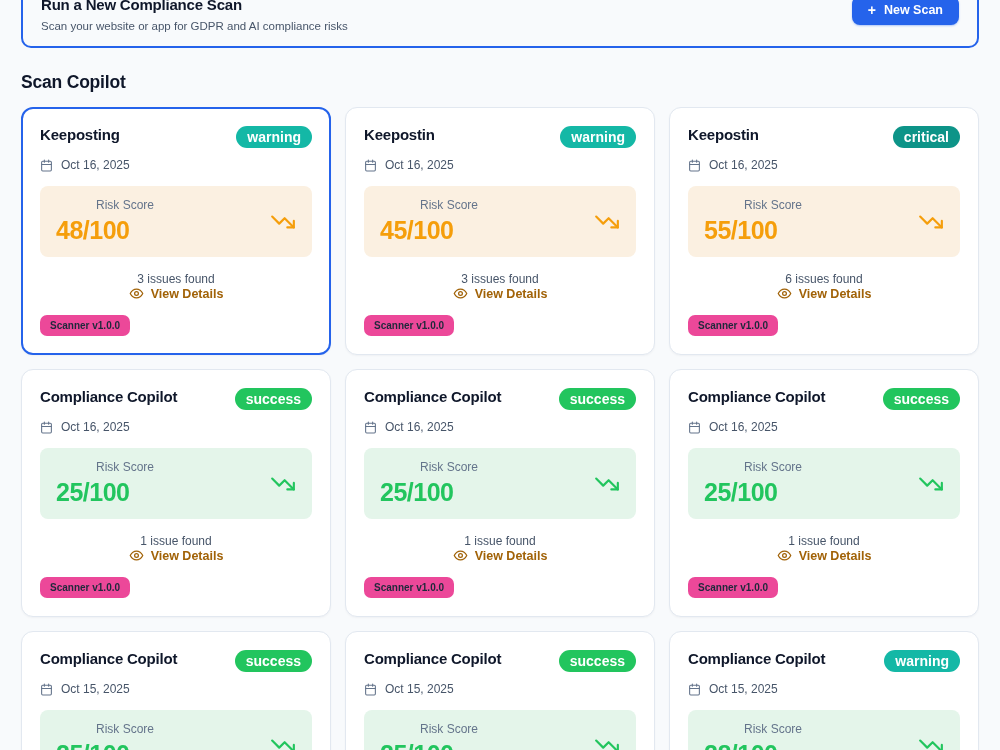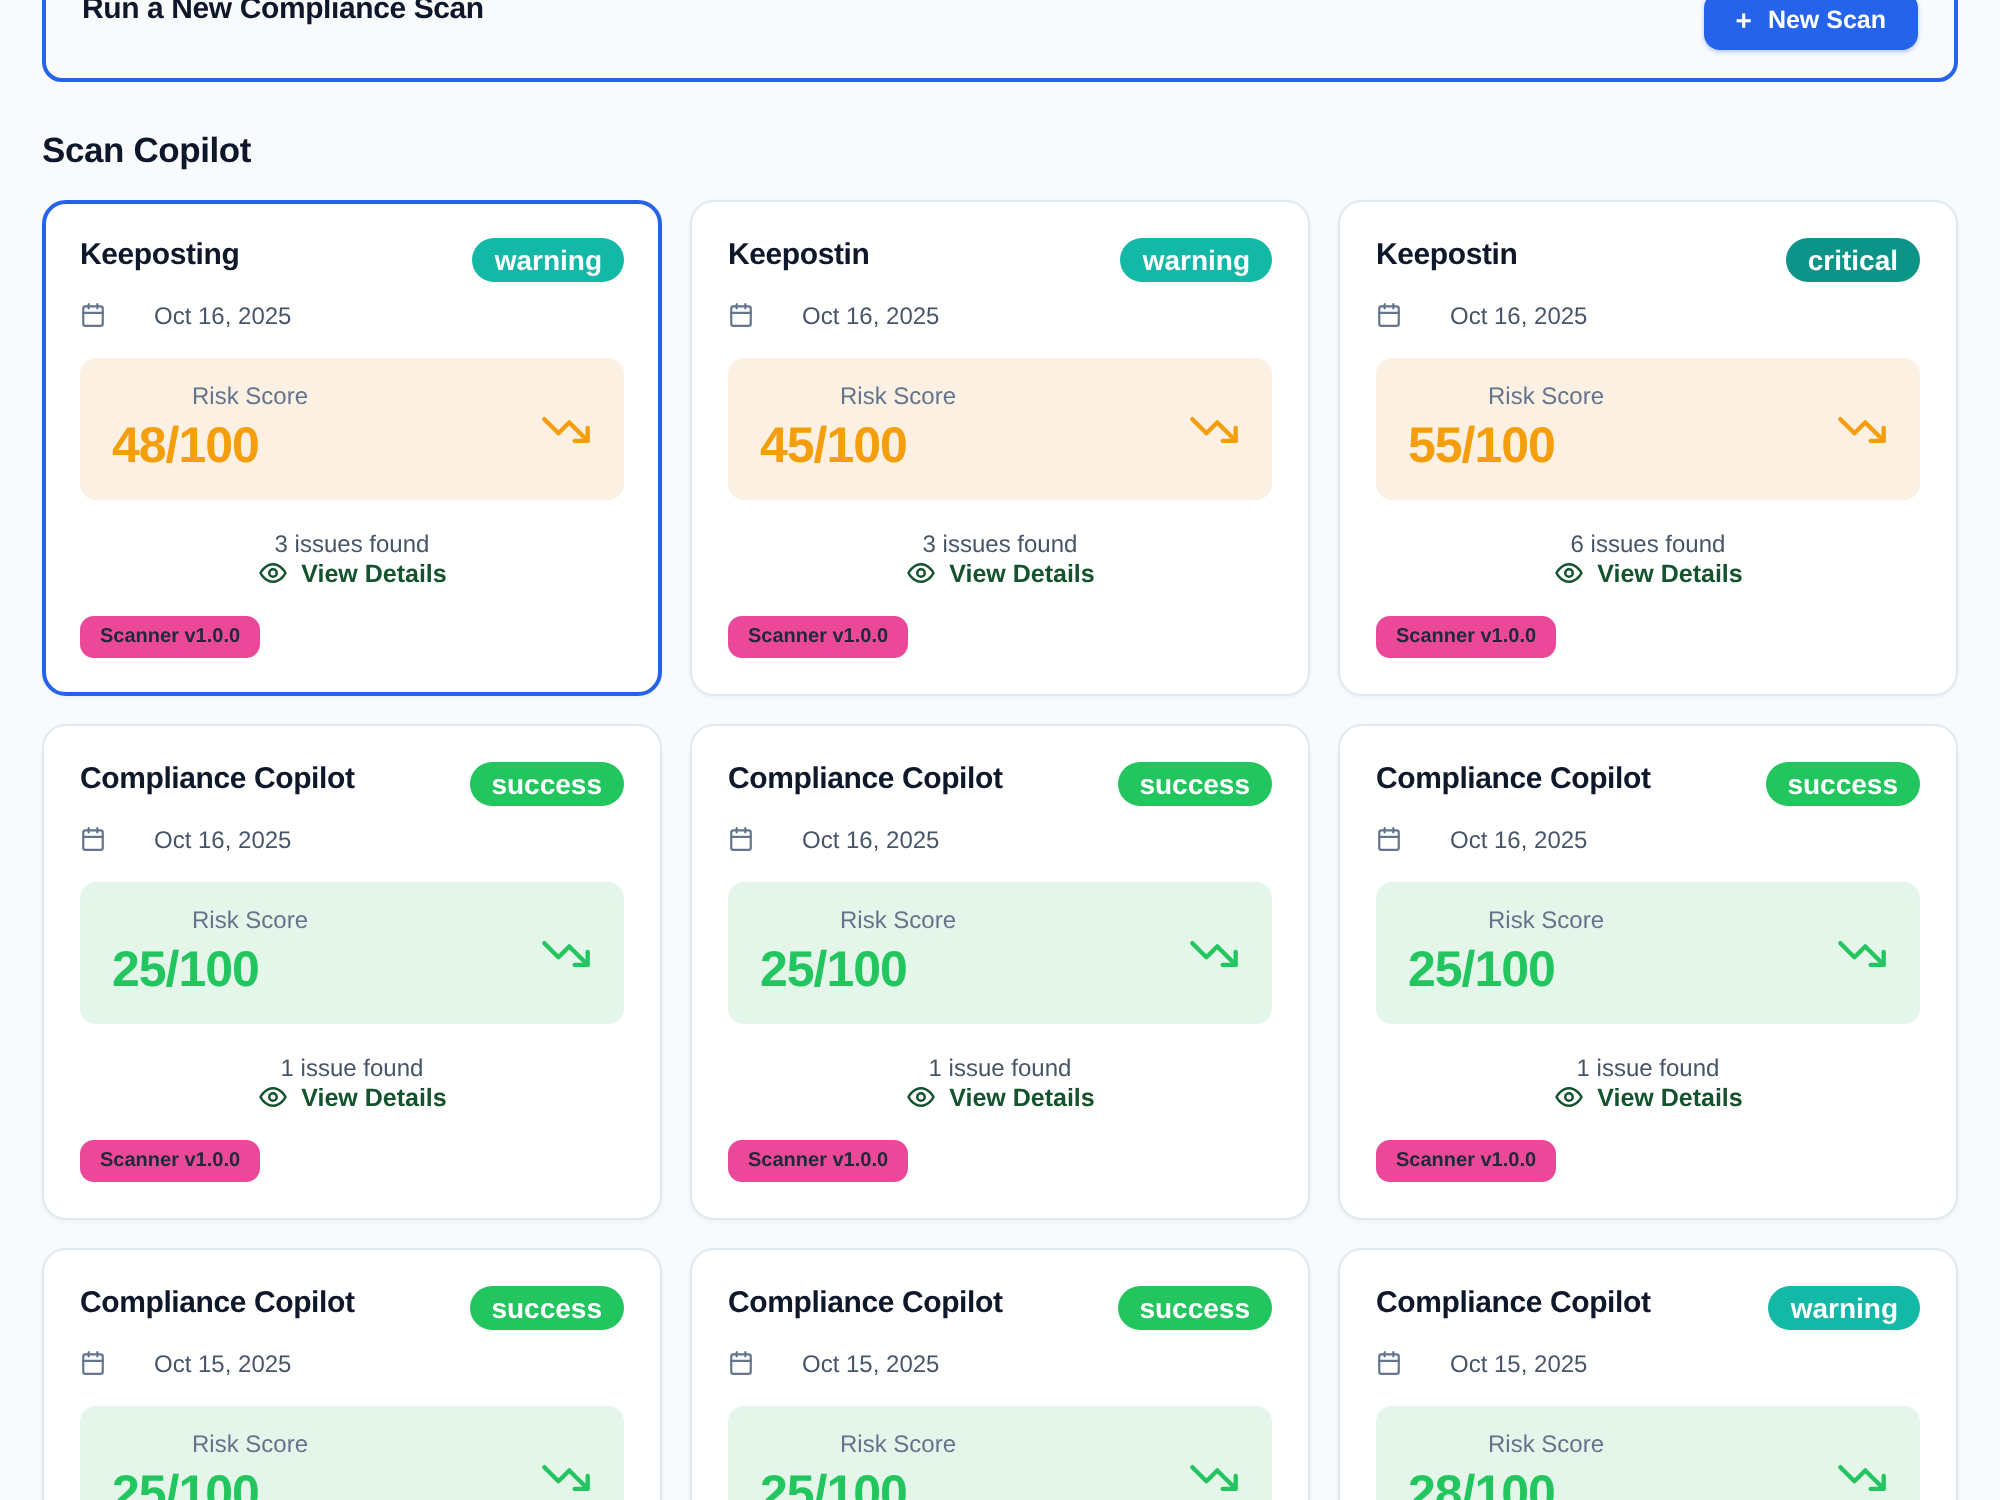--- a/index.html
+++ b/index.html
@@ -46,21 +46,21 @@
   .card-title { font-size:15px; font-weight:700; letter-spacing:-0.2px; }
 
   .badge {
     border-radius:999px; padding:4px 11px; font-size:14px; font-weight:700;
     color:#fff; line-height:1; white-space:nowrap;
   }
   .badge[data-status="warning"]  { background:#14b8a6; }
   .badge[data-status="critical"] { background:#0d9488; }
   .badge[data-status="success"]  { background:#22c55e; }
 
-  .date-row { display:flex; align-items:flex-start; gap:24px; margin-top:10px; font-size:12px; color:#475569; }
+  .date-row { display:flex; align-items:center; gap:8px; margin-top:10px; font-size:12px; color:#475569; }
   .icon { display:inline-flex; }
   .icon svg { display:block; }
   .cal { color:#64748b; }
   .cal svg { width:13px; height:13px; }
 
   .risk-box {
     margin-top:14px; border-radius:8px; padding:12px 16px;
     display:flex; justify-content:space-between; align-items:center;
   }
   .card[data-tone="warning"] .risk-box { background:#fbf0e1; }
@@ -69,38 +69,39 @@
   .risk-num { margin-top:4px; font-size:25px; font-weight:800; letter-spacing:-0.5px; }
   .card[data-tone="warning"] .risk-num, .card[data-tone="warning"] .trend { color:#f59e0b; }
   .card[data-tone="success"] .risk-num, .card[data-tone="success"] .trend { color:#22c55e; }
   .trend svg { width:26px; height:26px; }
 
   .card-foot { margin-top:15px; display:flex; justify-content:space-between; align-items:center;flex-direction:column; }
   .issues { font-size:12px; color:#475569; }
   .view-details {
     display:inline-flex; align-items:center; gap:7px;
     background:none; border:none; padding:0; font-family:inherit;
-    font-size:12.5px; font-weight:700; color:#14532d; cursor:pointer;
+    font-size:12.5px; font-weight:700; color:#a16207; cursor:pointer;
   }
   .eye svg { width:15px; height:15px; }
 
   .scanner-row { margin-top:14px; }
   .scanner-pill {
     display:inline-block; background:#ec4899; border-radius:7px;
     padding:5px 10px; font-size:10px; font-weight:700; color:#1e293b;
   }
 </style>
 </head>
 <body>
 
 <div class="page">
 
   <section class="banner">
     <div>
       <h2 class="banner-title">Run a New Compliance Scan</h2>
+      <p class="banner-sub">Scan your website or app for GDPR and AI compliance risks</p>
     </div>
     <button class="new-scan-btn">
       <span class="plus-glyph">+</span>
       <span>New Scan</span>
     </button>
   </section>
 
   <h1 class="section-title">Scan Copilot</h1>
 
   <div class="grid">

